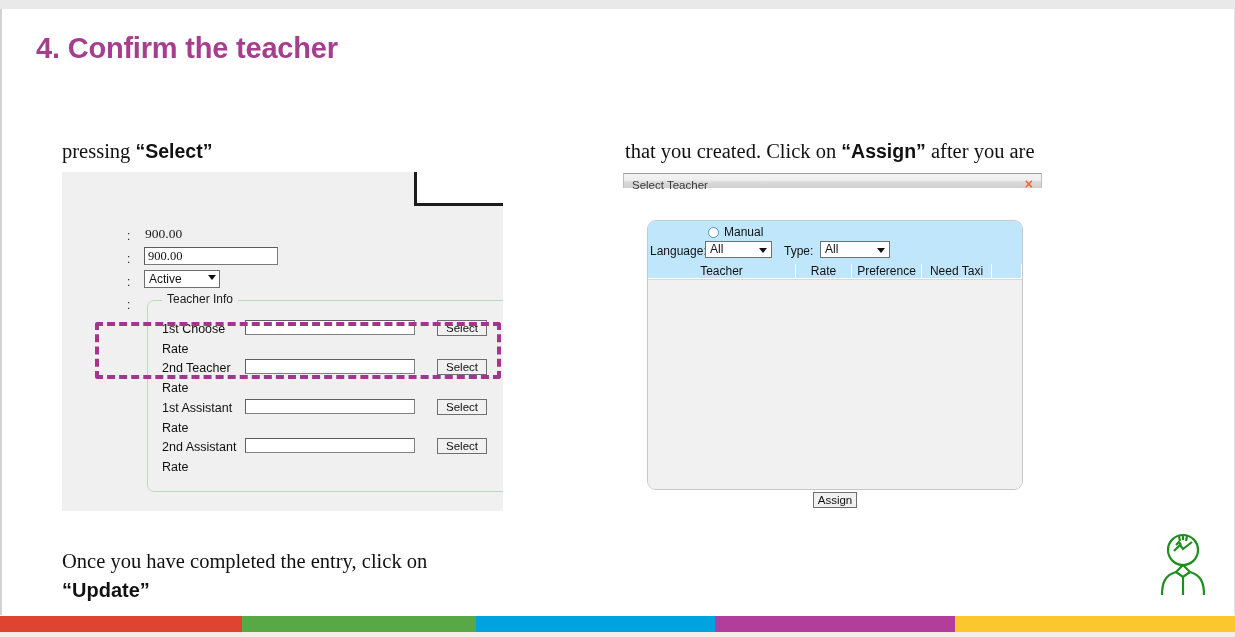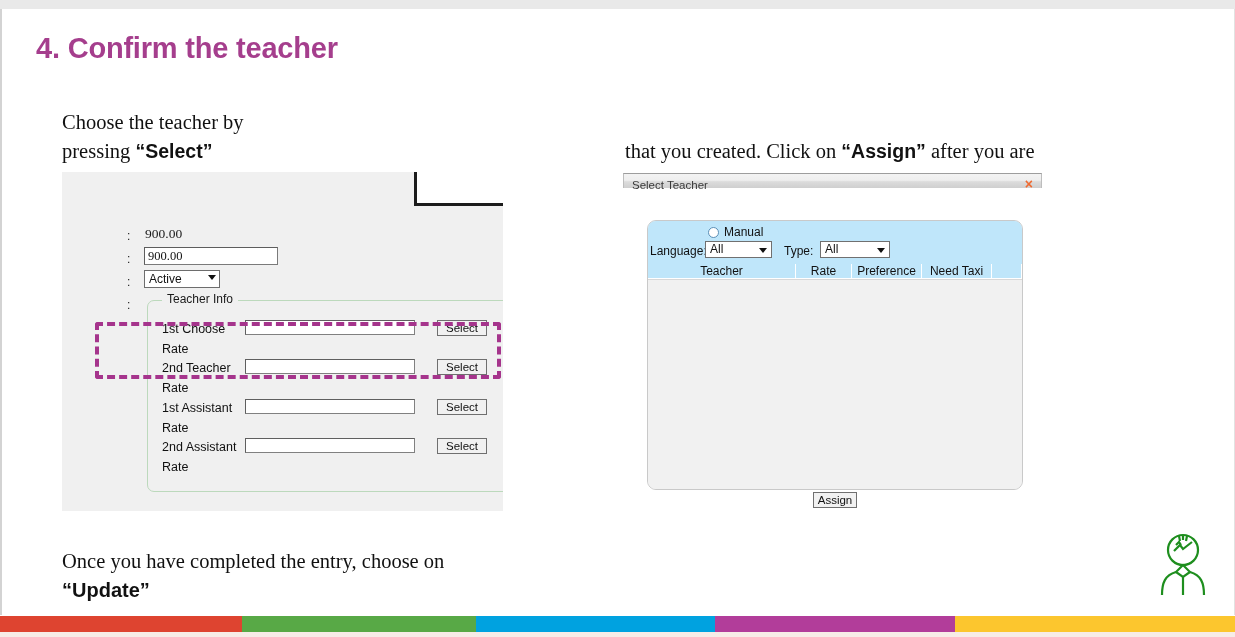--- a/index.html
+++ b/index.html
@@ -209,21 +209,21 @@
 </style>
 </head>
 <body>
 
 <div id="top-strip"></div>
 <div id="slide-frame"></div>
 
 <div id="page-title" style="color: rgb(165, 62, 141);">4. Confirm the teacher</div>
 
 <div class="copy" id="copy-left">
-  <span>Choose the teacher by</span><br>
+  <br>
   <span>pressing </span><b>“Select”</b>
 </div>
 
 <div class="copy" id="copy-right">
   <br>
   <span>that you created. Click on </span><b>“Assign”</b><span> after you are</span><br>
   <span>done.</span>
 </div>
 
 <div id="left-shot">
@@ -313,21 +313,21 @@
     <div class="ch" style="width:70px;">Need Taxi</div>
     <div class="ch" style="width:30px;"></div>
   </div>
 
   <div id="grid-area"></div>
 </div>
 
 <div id="btn-assign">Assign</div>
 
 <div class="copy" id="copy-bottom">
-  <span>Once you have completed the entry, choose on</span><br>
+  <span>Once you have completed the entry, click on</span><br>
   <b>“Update”</b>
 </div>
 
 <div id="mascot">
   <svg width="62" height="66" viewBox="0 0 62 66" fill="none" stroke="#1E8E1E" stroke-width="2.2">
     <circle cx="31" cy="19" r="15" stroke="#1E8E1E"></circle>
     <path d="M22 20 L28 14 L31 18 L40 11" stroke="#1E8E1E"></path>
     <path d="M24 14 L27 11 L29 14" stroke="#1E8E1E"></path>
     <path d="M31 4 L31 9 M35 5 L34 10 M27 5 L28 10" stroke="#1E8E1E"></path>
     <path d="M31 34 L24 41 L31 46 L38 41 Z" stroke="#1E8E1E"></path>

